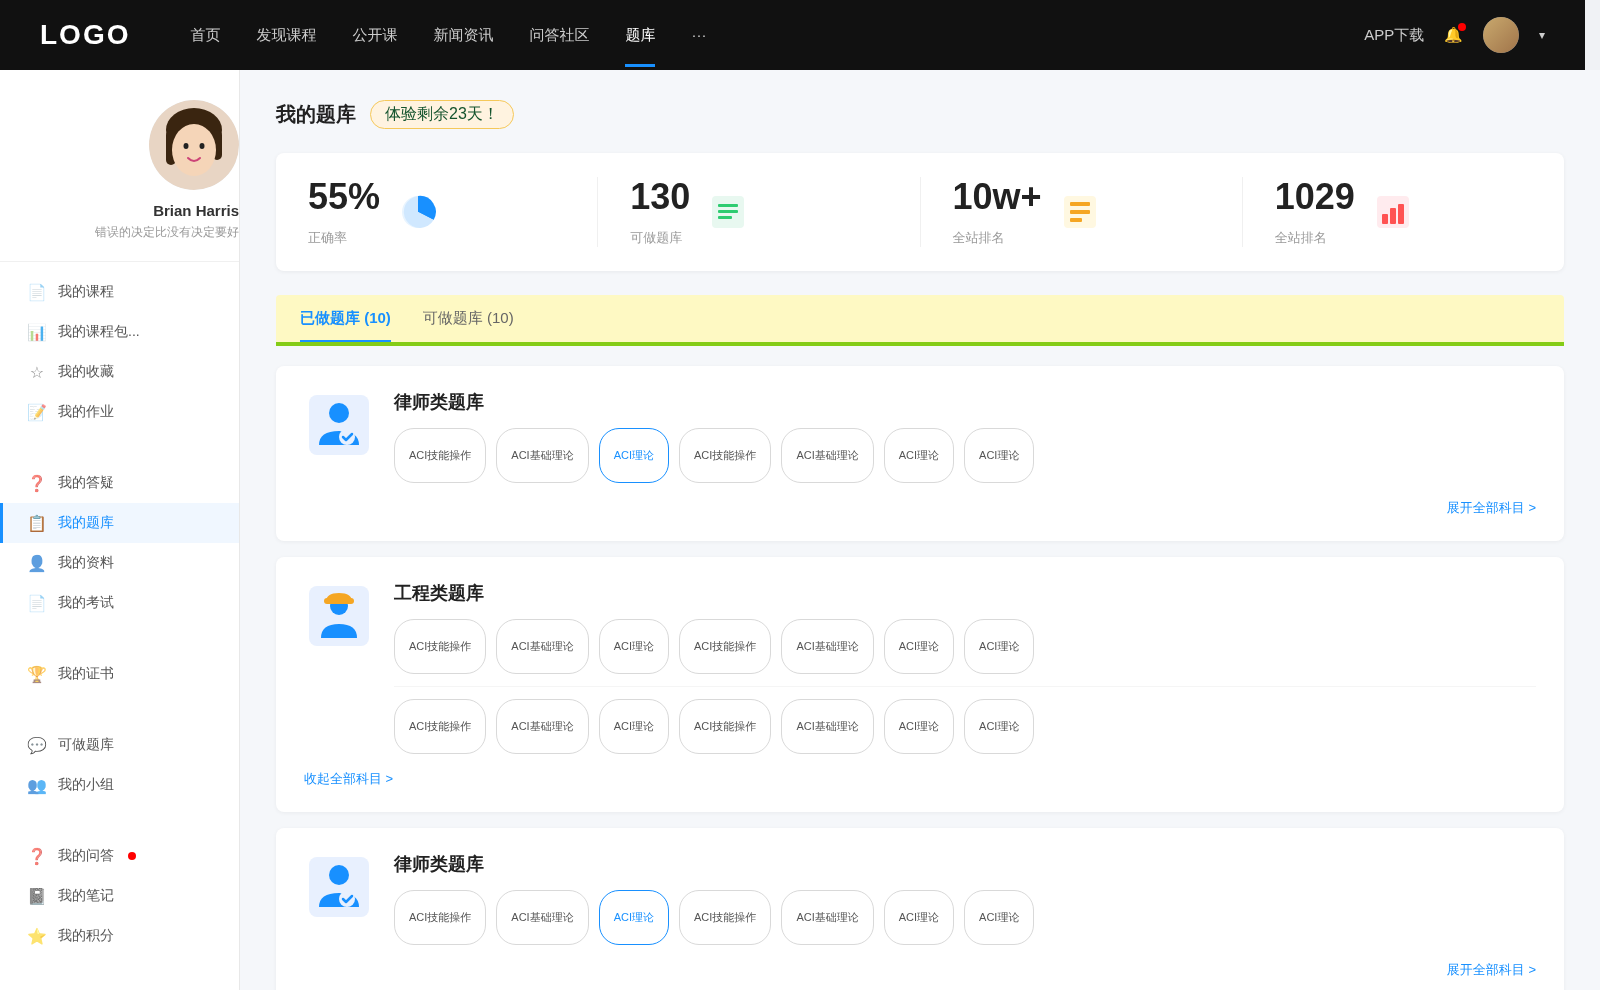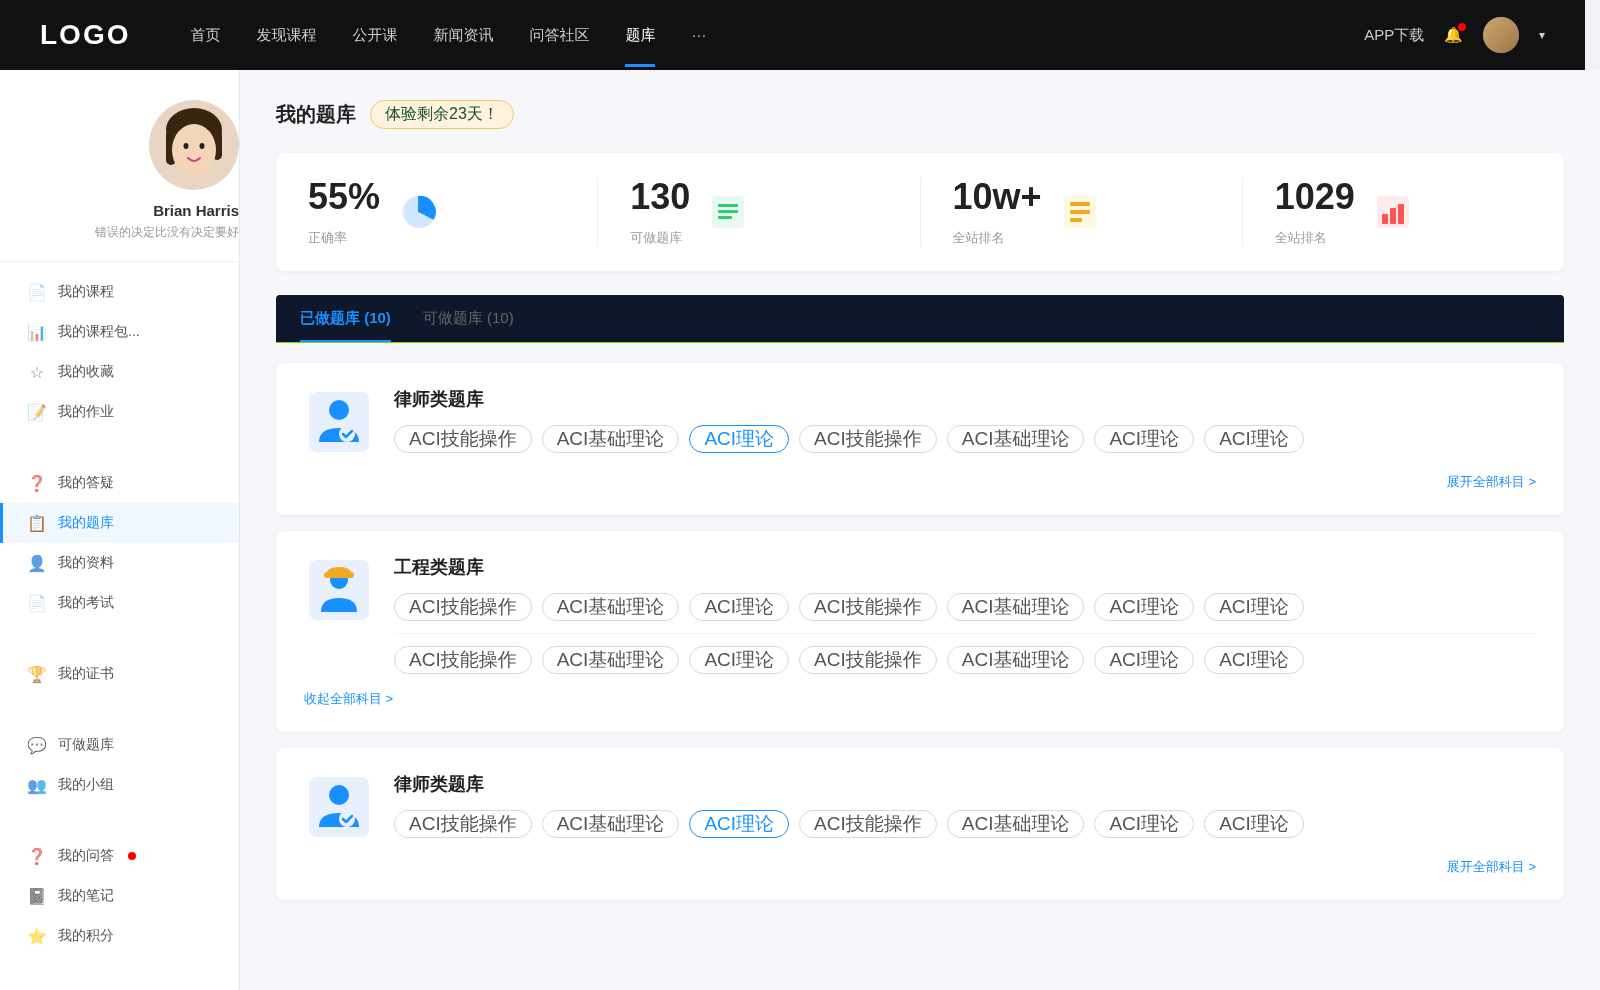--- a/index.html
+++ b/index.html
@@ -221,22 +221,22 @@
     .stat-icon {
       width: 44px; height: 44px;
       display: flex; align-items: center; justify-content: center;
     }
 
     
     .tabs-row {
       display: flex;
       gap: 32px;
       margin-bottom: 20px;
-      border-bottom: 1px solid #84cc16;
-      background: #0f172a;
+      border-bottom: 4px solid #84cc16;
+      background: #fef9c3;
       padding: 0 24px;
       border-radius: 4px 4px 0 0;
     }
     .tab-item {
       padding: 14px 0;
       font-size: 15px;
       color: #666;
       cursor: pointer;
       position: relative;
     }
@@ -276,24 +276,24 @@
       font-weight: 600;
       color: #222;
       margin-bottom: 14px;
     }
     .qbank-tags {
       display: flex;
       flex-wrap: wrap;
       gap: 10px;
     }
     .qbank-tag {
-      padding: 0 14px;
+      padding: 19px 14px;
       border: 1px solid #d9d9d9;
       border-radius: 20px;
-      font-size: 19px;
+      font-size: 11px;
       color: #555;
       cursor: pointer;
       background: #fff;
     }
     .qbank-tag.highlighted {
       border-color: #1890ff;
       color: #1890ff;
     }
     .qbank-expand {
       text-align: right;

